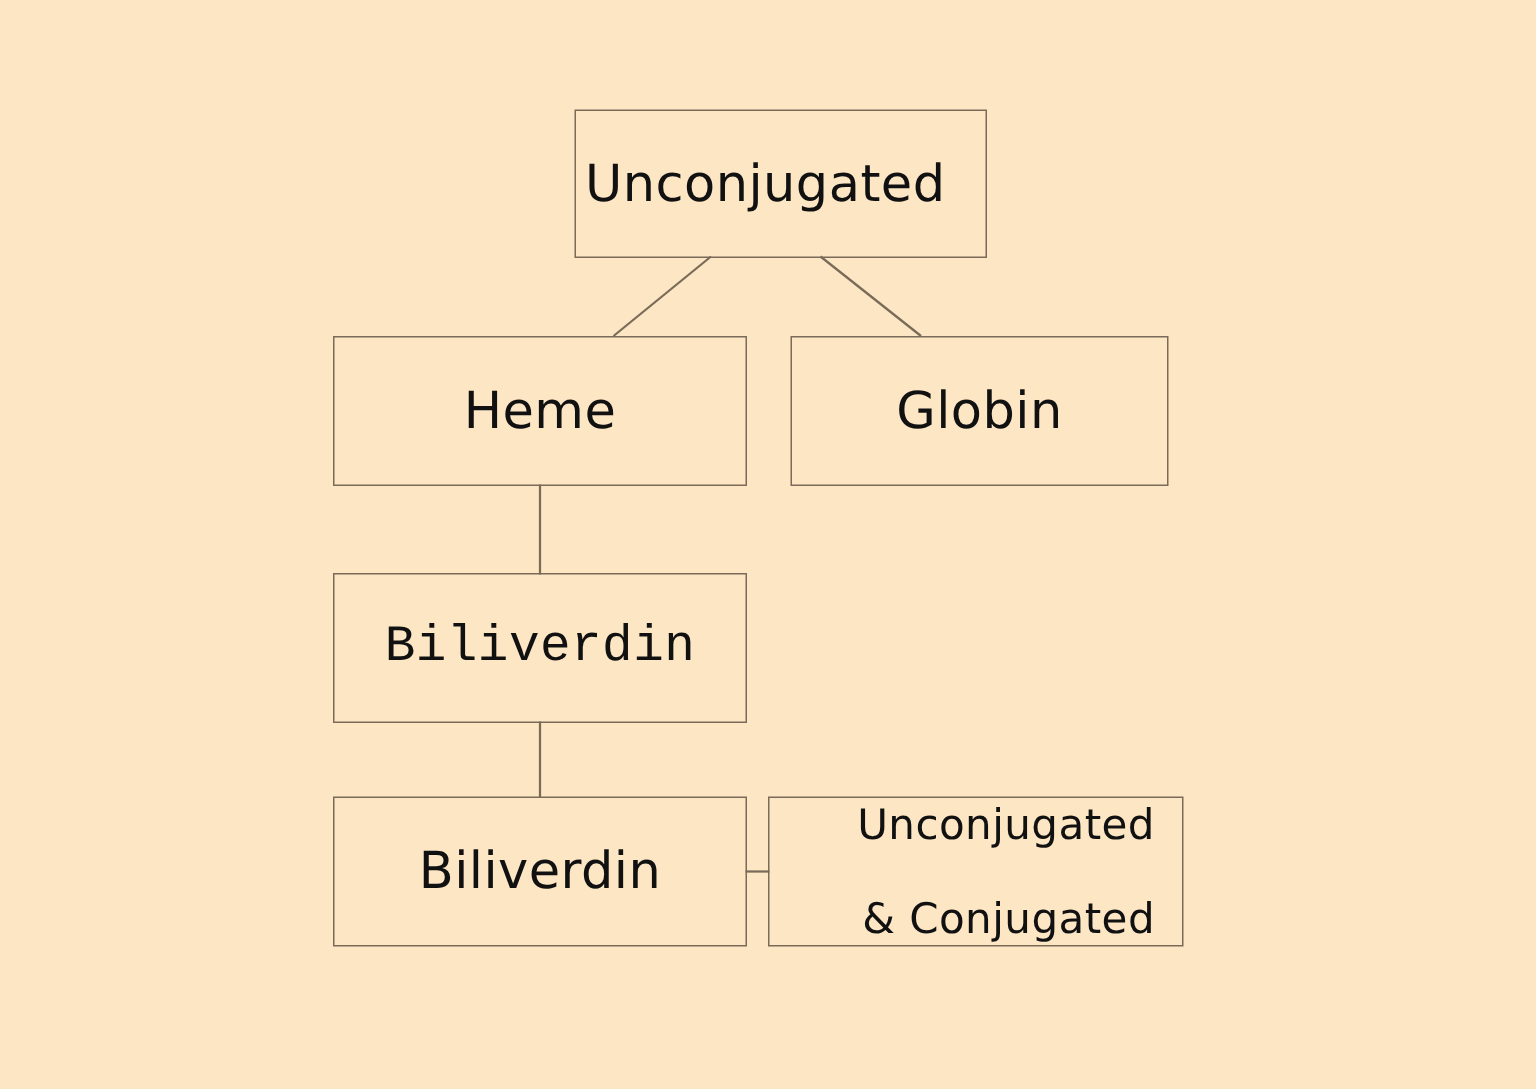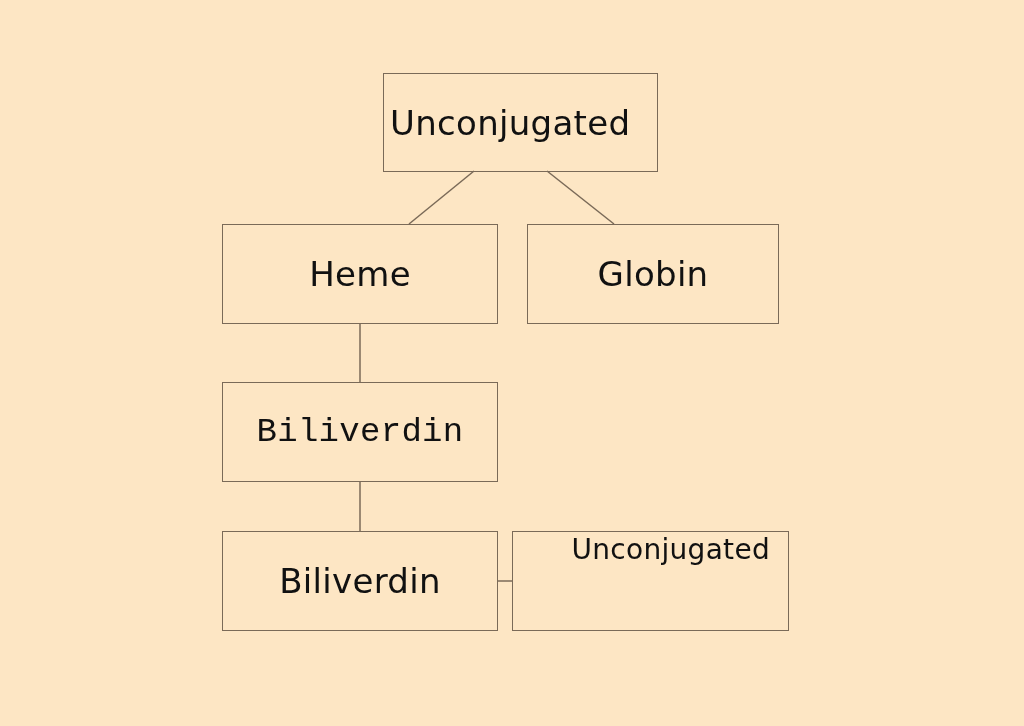--- a/index.html
+++ b/index.html
@@ -50,13 +50,14 @@
 <div class="node" style="left:222px; top:382px; width:276px; height:100px;font-family:Liberation Mono, monospace;">
   <span>Biliverdin</span>
 </div>
 
 <div class="node" style="left:222px; top:531px; width:276px; height:100px;">
   <span>Biliverdin</span>
 </div>
 
 <div class="node small" style="left:512px; top:531px; width:277px; height:100px;">
   <span>Unconjugated</span>
+  <span>&amp; Conjugated</span>
 </div>
 
 </body></html>

